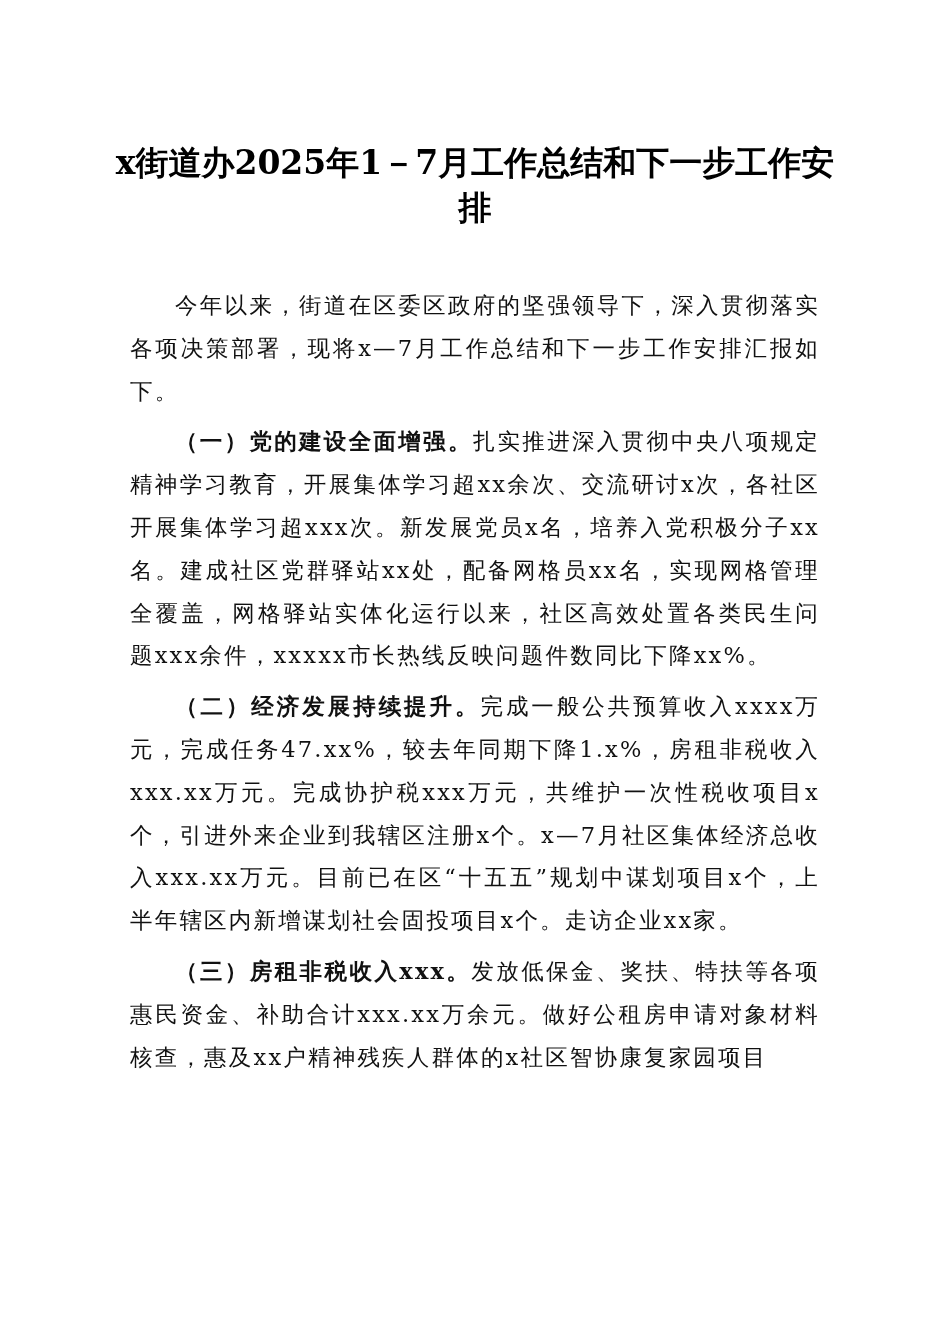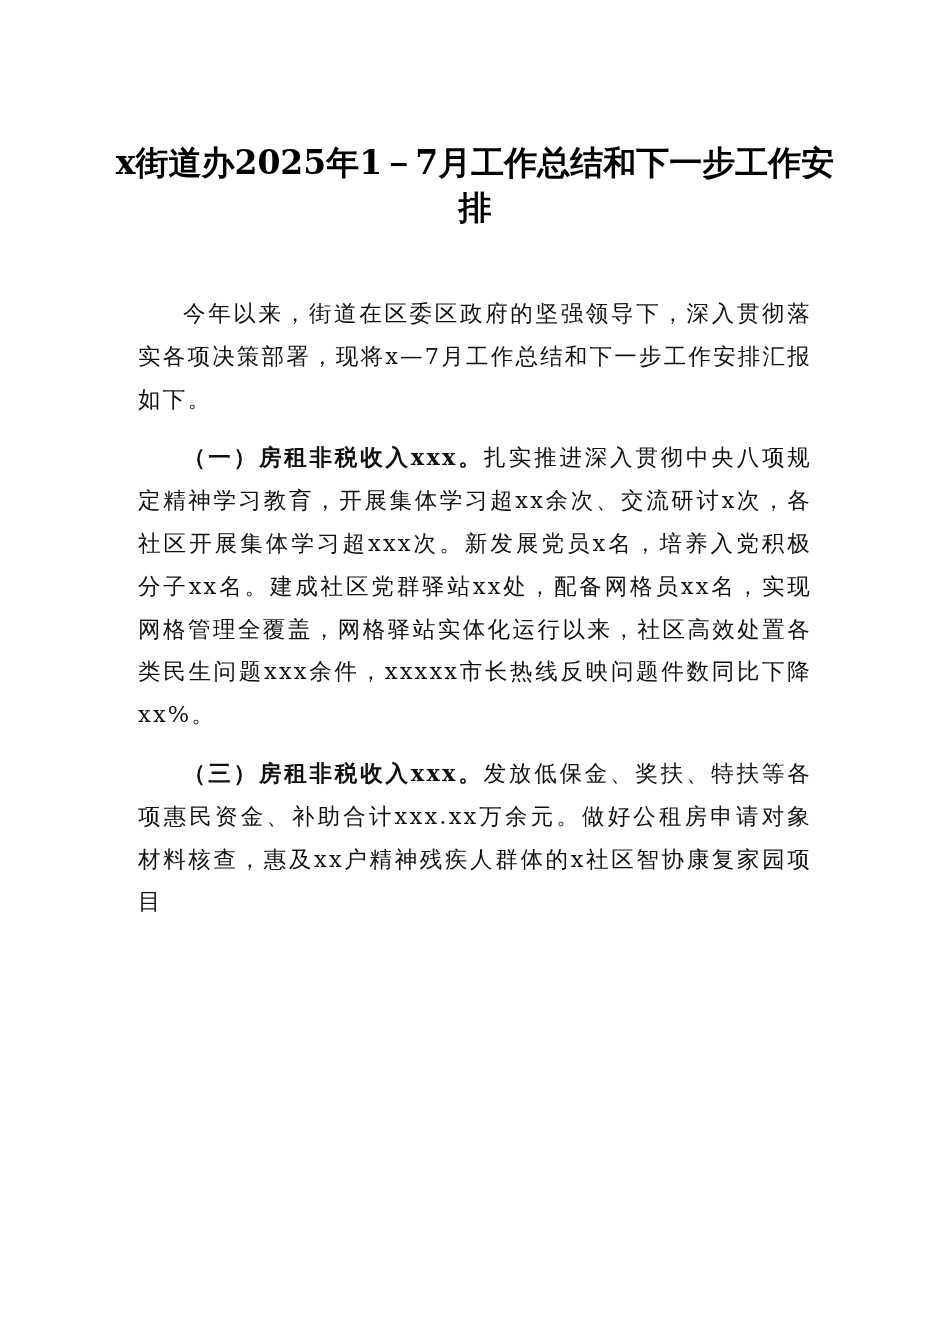--- a/index.html
+++ b/index.html
@@ -10,28 +10,29 @@
     text-align: center;
     font-family: "DejaVu Serif", "Liberation Serif", serif;
     font-weight: bold; font-size: 33px; line-height: 45px; color: #000;
   }
   .body-text {
     position: absolute; left: 122px; top: 276px; width: 706px;
     font-family: "DejaVu Serif", "Liberation Serif", serif;
     font-size: 22.5px; line-height: 42.8px; color: #111;
     letter-spacing: 2.2px; text-align: justify;
   }
-  .body-text p { margin: 16px; text-indent: 2em; }
+  .body-text p { margin: 8px; text-indent: 2em; }
   .body-text p.h1 { font-family: "DejaVu Sans", "Liberation Sans", sans-serif; font-weight: bold; letter-spacing: 0.5px; }
   .lead { font-weight: bold; }
 </style>
 </head>
 <body>
 
 <div class="page">
   <div class="title">x街道办2025年1－7月工作总结和下一步工作安排</div>
 
   <div class="body-text">
     <p>今年以来，街道在区委区政府的坚强领导下，深入贯彻落实各项决策部署，现将x—7月工作总结和下一步工作安排汇报如下。</p>
-    <p><span class="lead">（一）房租非税收入xxx。</span><span>扎实推进深入贯彻中央八项规定精神学习教育，开展集体学习超xx余次、交流研讨x次，各社区开展集体学习超xxx次。新发展党员x名，培养入党积极分子xx名。建成社区党群驿站xx处，配备网格员xx名，实现网格管理全覆盖，网格驿站实体化运行以来，社区高效处置各类民生问题xxx余件，xxxxx市长热线反映问题件数同比下降xx%。</span></p>
+    <p><span class="lead">（一）党的建设全面增强。</span><span>扎实推进深入贯彻中央八项规定精神学习教育，开展集体学习超xx余次、交流研讨x次，各社区开展集体学习超xxx次。新发展党员x名，培养入党积极分子xx名。建成社区党群驿站xx处，配备网格员xx名，实现网格管理全覆盖，网格驿站实体化运行以来，社区高效处置各类民生问题xxx余件，xxxxx市长热线反映问题件数同比下降xx%。</span></p>
+    <p><span class="lead">（二）经济发展持续提升。</span><span>完成一般公共预算收入xxxx万元，完成任务47.xx%，较去年同期下降1.x%，房租非税收入xxx.xx万元。完成协护税xxx万元，共维护一次性税收项目x个，引进外来企业到我辖区注册x个。x—7月社区集体经济总收入xxx.xx万元。目前已在区“十五五”规划中谋划项目x个，上半年辖区内新增谋划社会固投项目x个。走访企业xx家。</span></p>
     <p><span class="lead">（三）房租非税收入xxx。</span><span>发放低保金、奖扶、特扶等各项惠民资金、补助合计xxx.xx万余元。做好公租房申请对象材料核查，惠及xx户精神残疾人群体的x社区智协康复家园项目</span></p>
   </div>
 </div>
 
 </body></html>

